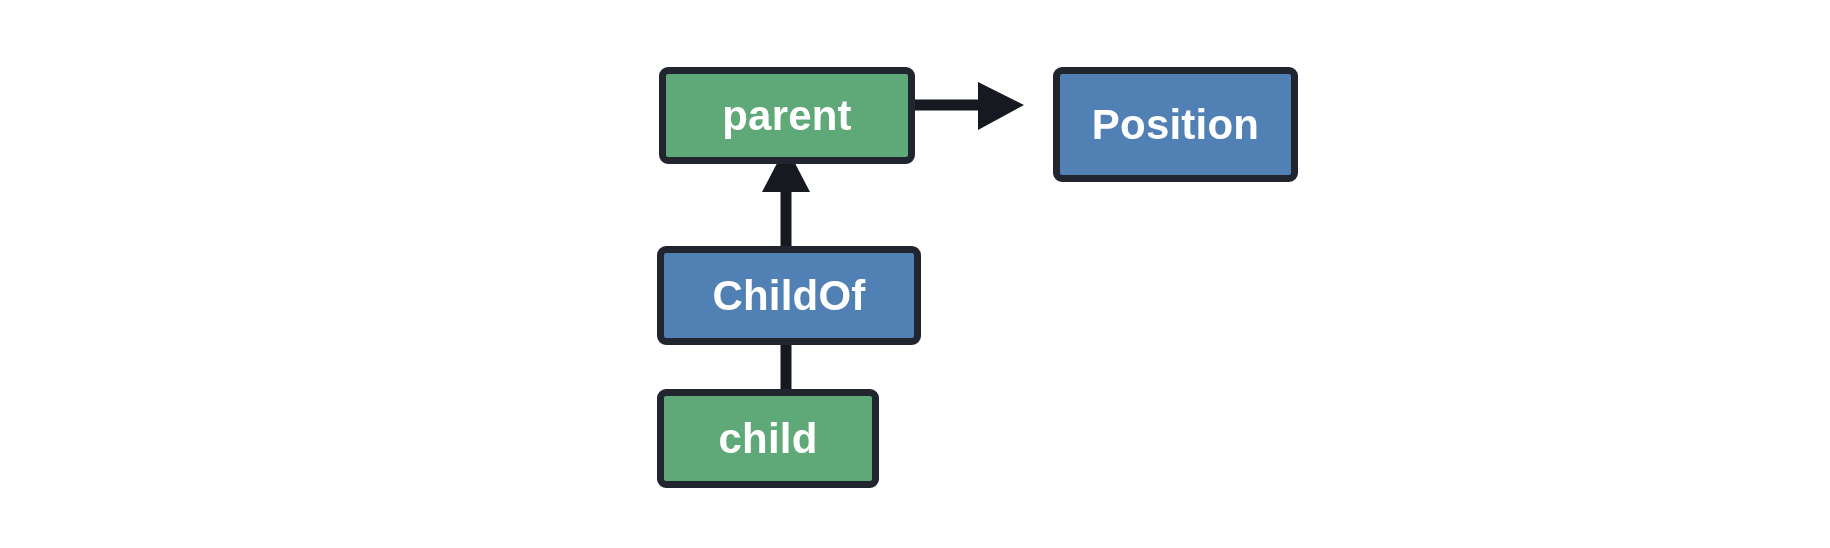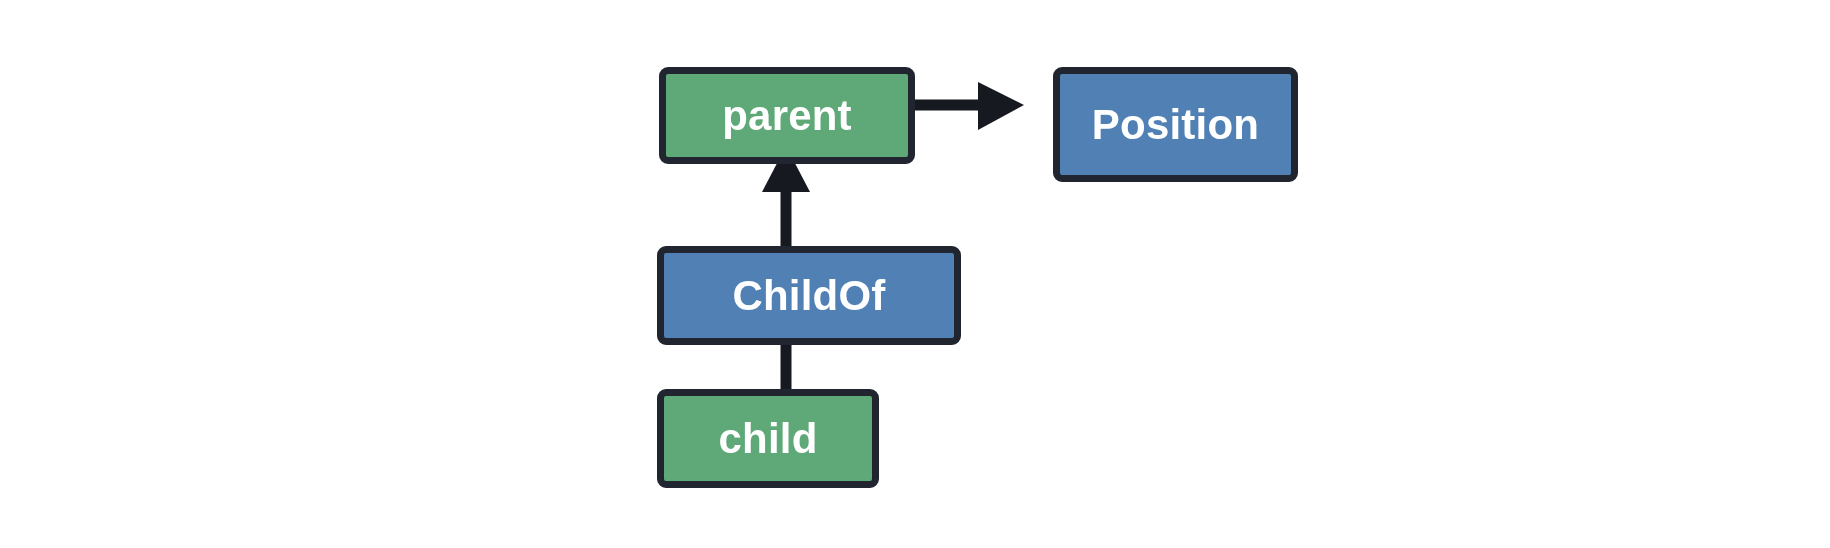--- a/index.html
+++ b/index.html
@@ -75,21 +75,21 @@
   </svg>
 
   <div class="node" id="node-parent" style="left: 659px; top: 67px; width: 256px; height: 97px; background: rgb(94, 169, 119); border-color: rgb(33, 37, 48);">
     <span class="node-label" style="color: rgb(255, 255, 255);">parent</span>
   </div>
 
   <div class="node" id="node-position" style="left: 1053px; top: 67px; width: 245px; height: 115px; background: rgb(80, 128, 180); border-color: rgb(33, 37, 48);">
     <span class="node-label" style="color: rgb(255, 255, 255);">Position</span>
   </div>
 
-  <div class="node" id="node-childof" style="left: 657px; top: 246px; width: 304px; height: 99px; background: rgb(80, 128, 180); border-color: rgb(33, 37, 48);">
+  <div class="node" id="node-childof" style="left: 657px; top: 246px; width: 264px; height: 99px; background: rgb(80, 128, 180); border-color: rgb(33, 37, 48);">
     <span class="node-label" style="color: rgb(255, 255, 255);">ChildOf</span>
   </div>
 
   <div class="node" id="node-child" style="left: 657px; top: 389px; width: 222px; height: 99px; background: rgb(94, 169, 119); border-color: rgb(33, 37, 48);">
     <span class="node-label" style="color: rgb(255, 255, 255);">child</span>
   </div>
 
 </div>
 
 </body></html>

